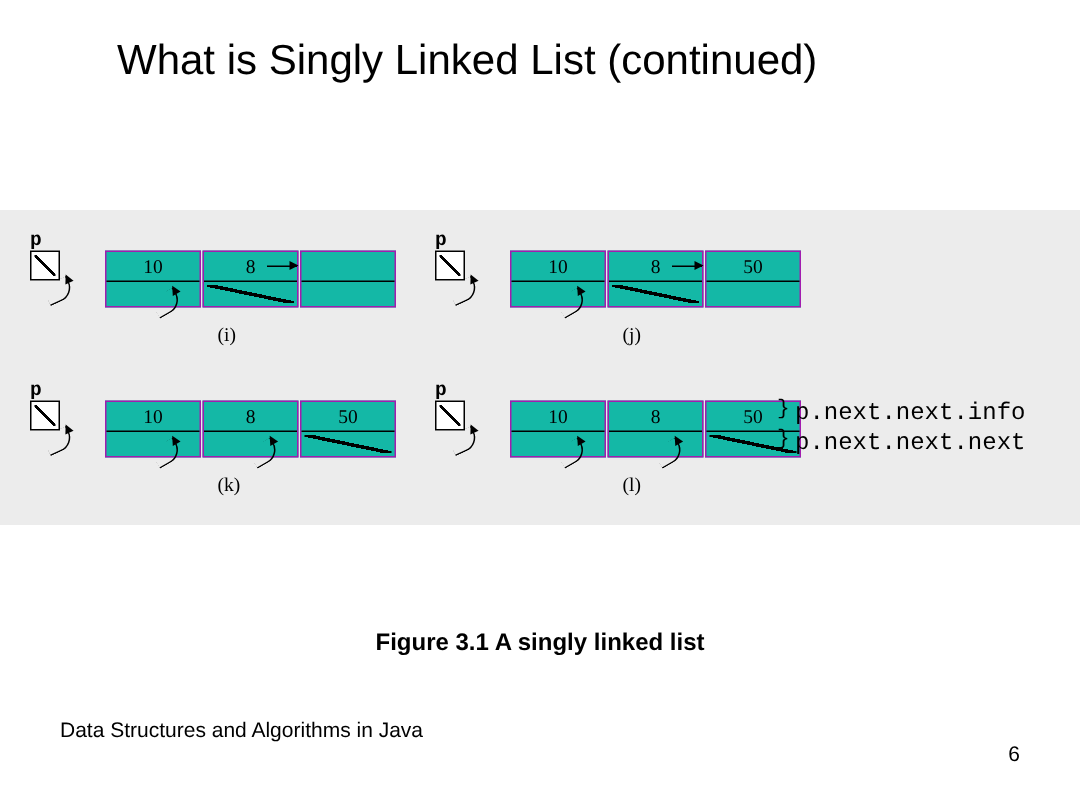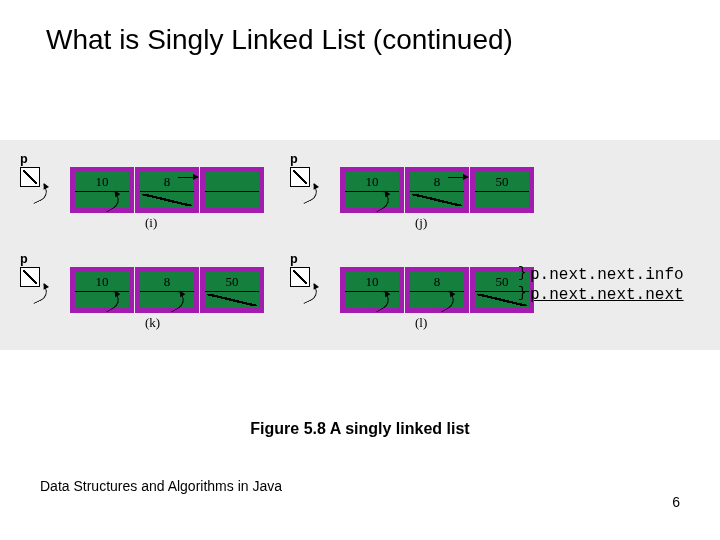--- a/index.html
+++ b/index.html
@@ -8,21 +8,21 @@
     height: 540px;
     background: #fff;
     font-family: Arial, Helvetica, sans-serif;
     position: relative;
     overflow: hidden;
   }
   .title {
     font-size: 28px;
     font-weight: normal;
     text-align: left;
-    padding: 24px 0 0 46px;
+    padding: 24px 0 0 78px;
     color: #000;
   }
   .figure-area {
     position: absolute;
     top: 140px;
     left: 0;
     width: 720px;
     height: 210px;
     background: #ececec;
   }
@@ -58,22 +58,22 @@
   }
   .slash::after {
     content: "";
     position: absolute;
     top: 2px; left: 2px; right: 2px; bottom: 2px;
     background: linear-gradient(to top right, transparent 45%, #000 45%, #000 55%, transparent 55%);
   }
   .node {
     position: absolute;
     width: 64px;
-    border: 5px solid #a21caf;
-    background: #15803d;
+    border: 1px solid #a21caf;
+    background: #14b8a6;
   }
   .node .info {
     height: 20px;
     border-bottom: 1px solid #000;
     font-family: "Times New Roman", serif;
     font-size: 13px;
     text-align: center;
     line-height: 20px;
   }
   .node .next {
@@ -265,22 +265,22 @@
     <div class="node" style="left:180px; top:12px;">
       <div class="info">50</div>
       <div class="next">
           <div class="slash"></div>
         </div>
     </div>
 
     <div class="brace" style="left:228px; top:10px;">}</div>
     <div class="brace" style="left:228px; top:30px;">}</div>
     <div class="annot" style="left:240px; top:14px;">p.next.next.info</div>
-    <div class="annot" style="left:240px; top:34px;text-decoration:underline;">p.next.next.next</div>
+    <div class="annot" style="left:240px; top:34px;">p.next.next.next</div>
 
     <div class="cap" style="left:125px; top:60px;">(l)</div>
   </div>
 
 </div>
 
-<div class="caption">Figure 5.8 A singly linked list</div>
+<div class="caption">Figure 3.1 A singly linked list</div>
 <div class="footer-left">Data Structures and Algorithms in Java</div>
 <div class="footer-right">6</div>
 
 </body></html>

